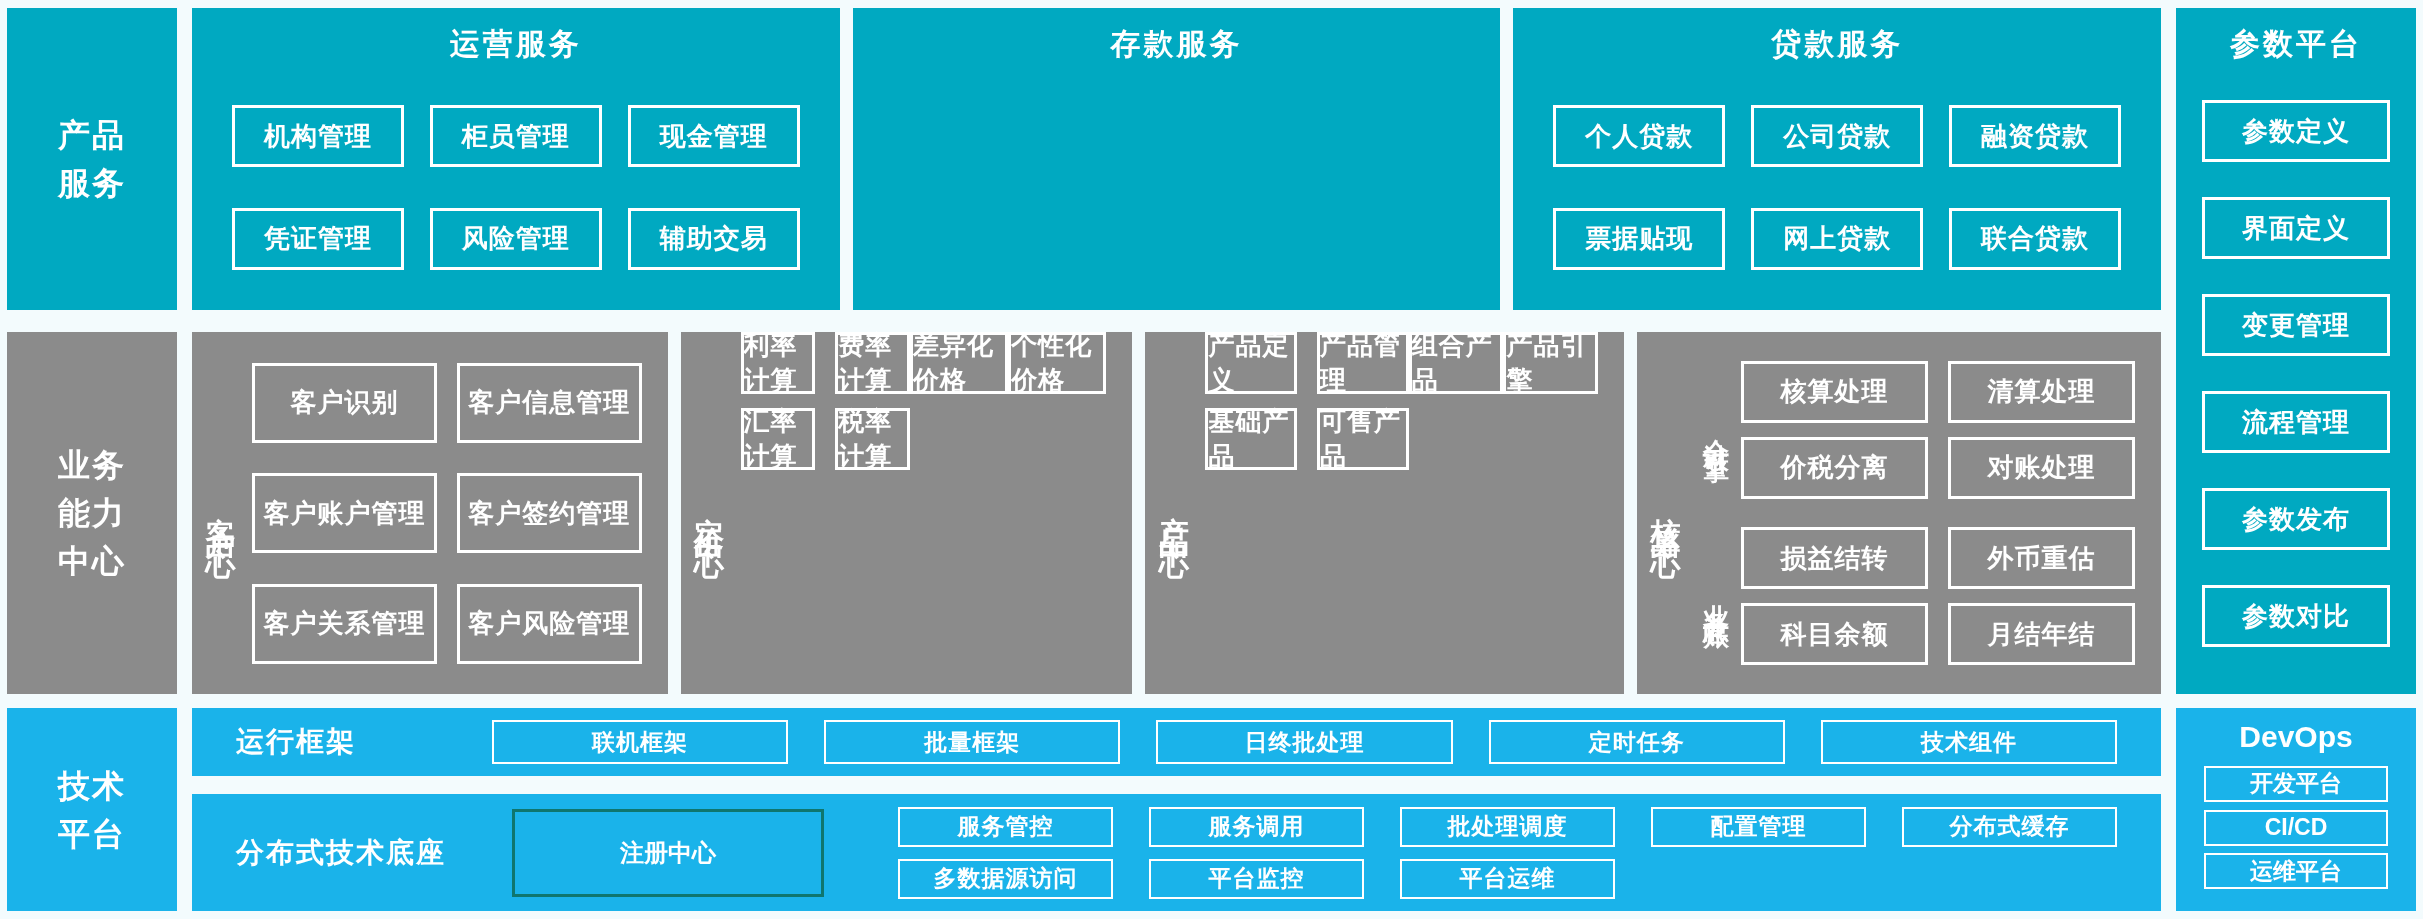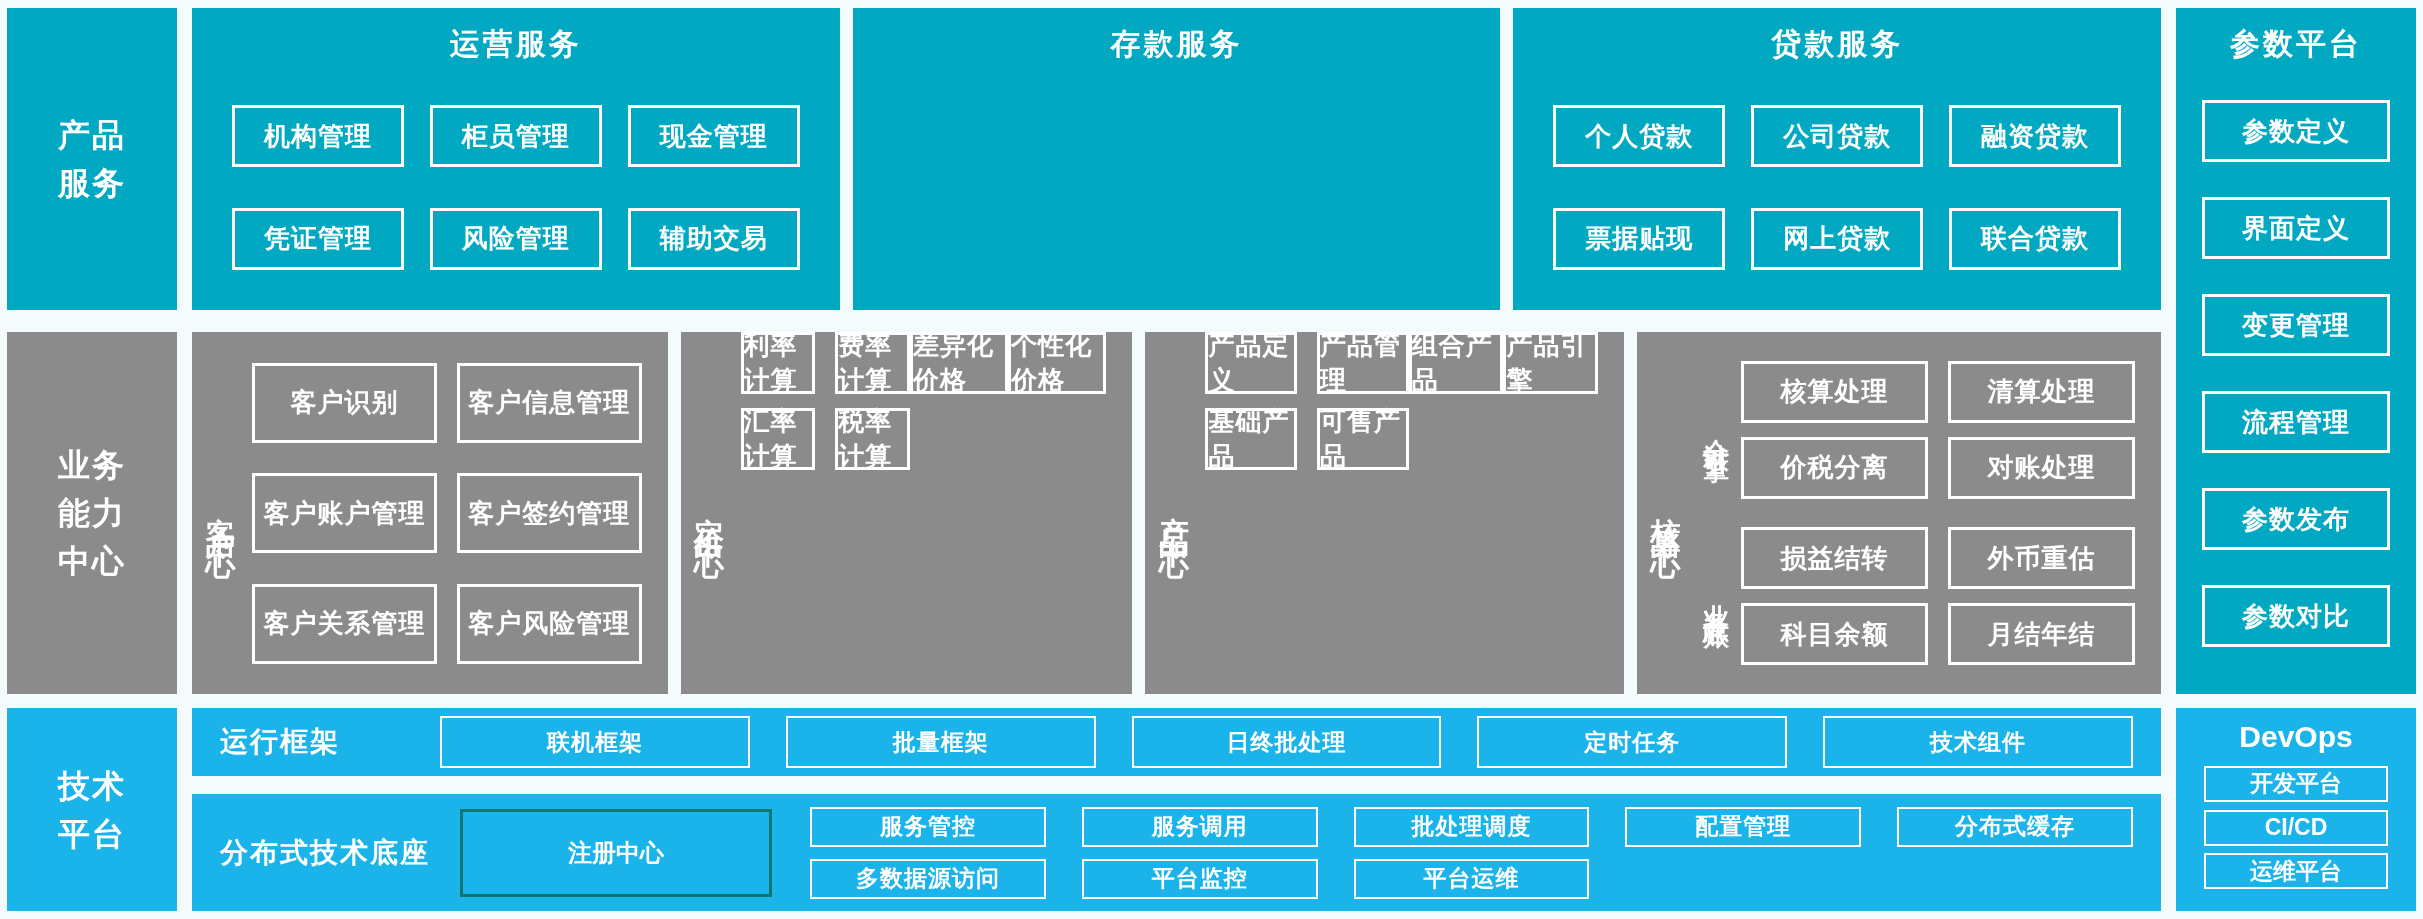--- a/index.html
+++ b/index.html
@@ -47,26 +47,26 @@
                grid-auto-rows:80px; align-content:space-evenly; padding:0 26px 0 4px; }
   .mid-col { flex:1; display:flex; flex-direction:row; justify-content:space-evenly;
              padding:0 26px 0 4px; }
   .grid-2col-sm { display:grid; grid-template-columns:repeat(2,1fr); gap:14px 20px; grid-auto-rows:62px; }
   .box-wide { height:62px; }
   .acct-body { flex:1; display:flex; flex-direction:column; justify-content:space-evenly; padding-right:26px; }
   .acct-group { display:flex; align-items:center; }
   .acct-group .grid-2col-sm { flex:1; }
 
   
-  .strip { display:flex; align-items:center; padding:0 28px; }
+  .strip { display:flex; align-items:center; padding:0 44px;gap:36px; }
   .strip1 { height:68px; margin-bottom:18px; }
   .strip2 { height:117px; }
   .strip-label { color:#fff; font-weight:700; font-size:28px; width:220px; flex-shrink:0; letter-spacing:2px; }
   .hboxes { flex:1; display:flex; gap:36px; }
-  .hbox { flex:1; height:52px; border:2.5px solid #fff; color:#fff; font-size:23px; font-weight:700;
+  .hbox { flex:1; height:44px; border:2.5px solid #fff; color:#fff; font-size:23px; font-weight:700;
           display:flex; align-items:center; justify-content:center; letter-spacing:1px; }
   .registry-box { width:312px; height:88px; margin:0 38px 0 20px; flex-shrink:0;
                   border:3px solid #0f766e; color:#fff; font-size:24px; font-weight:700;
                   display:flex; align-items:center; justify-content:center; }
   .grid-4col { flex:1; display:grid; grid-template-columns:repeat(5,1fr); gap:12px 36px; grid-auto-rows:40px; }
   .grid-4col .hbox { height:40px; }
 
   
   .right-col { width:240px; flex-shrink:0; display:flex; flex-direction:column; }
   .param-block { height:686px; margin-bottom:14px; display:flex; flex-direction:column; }

